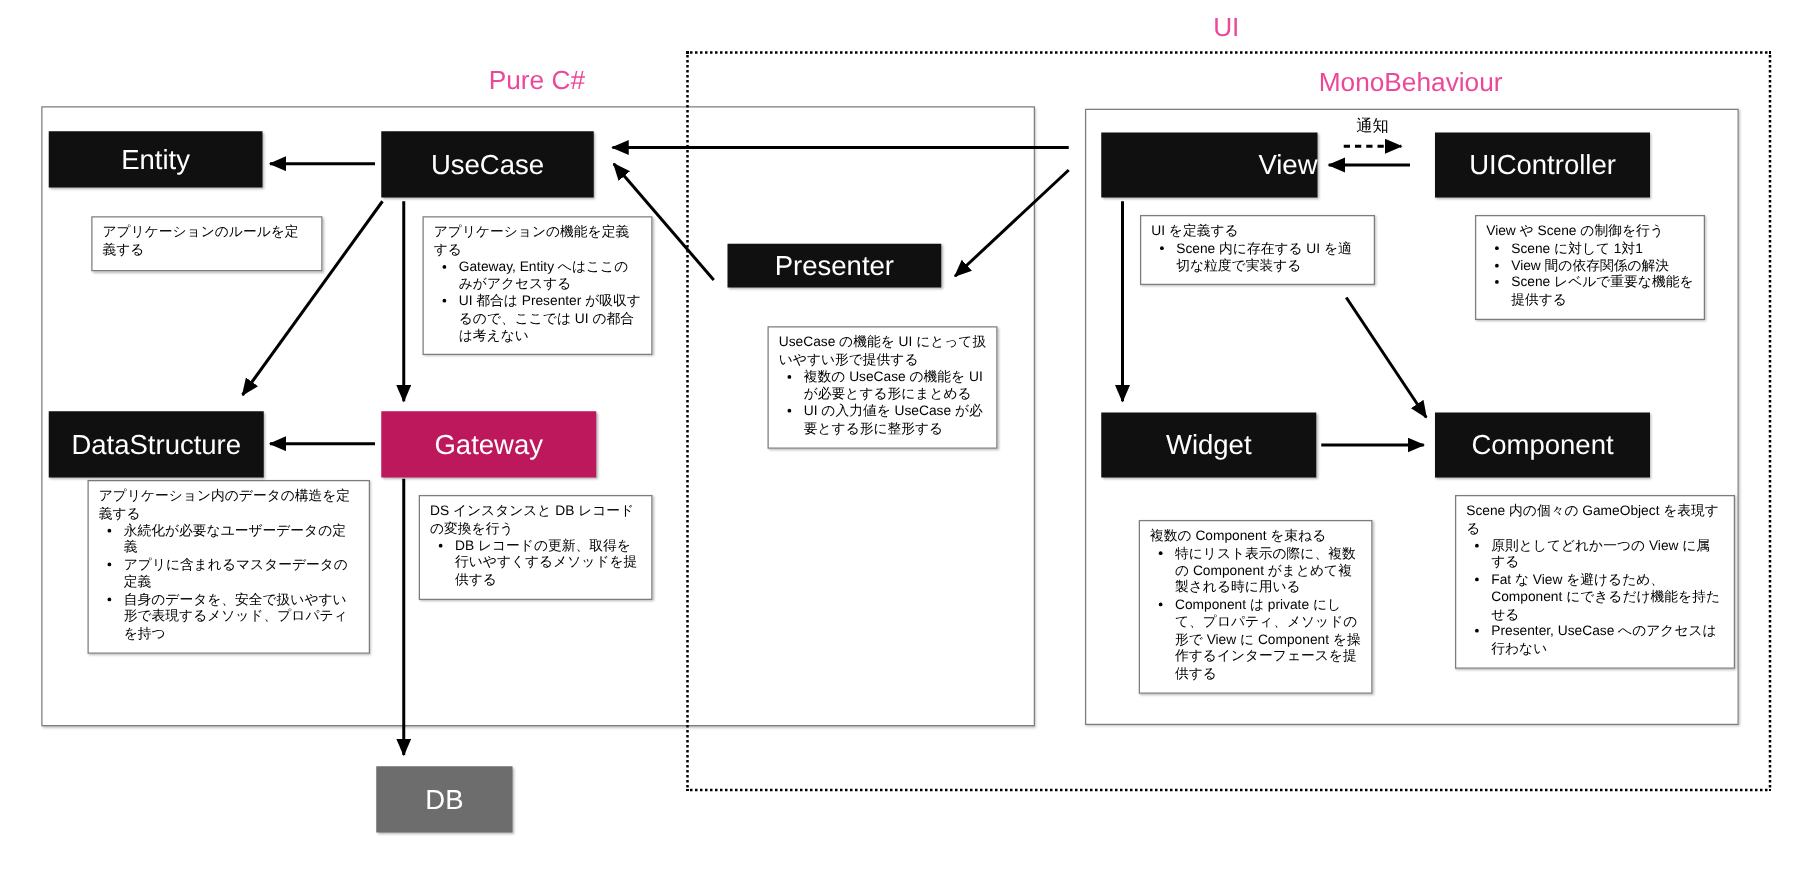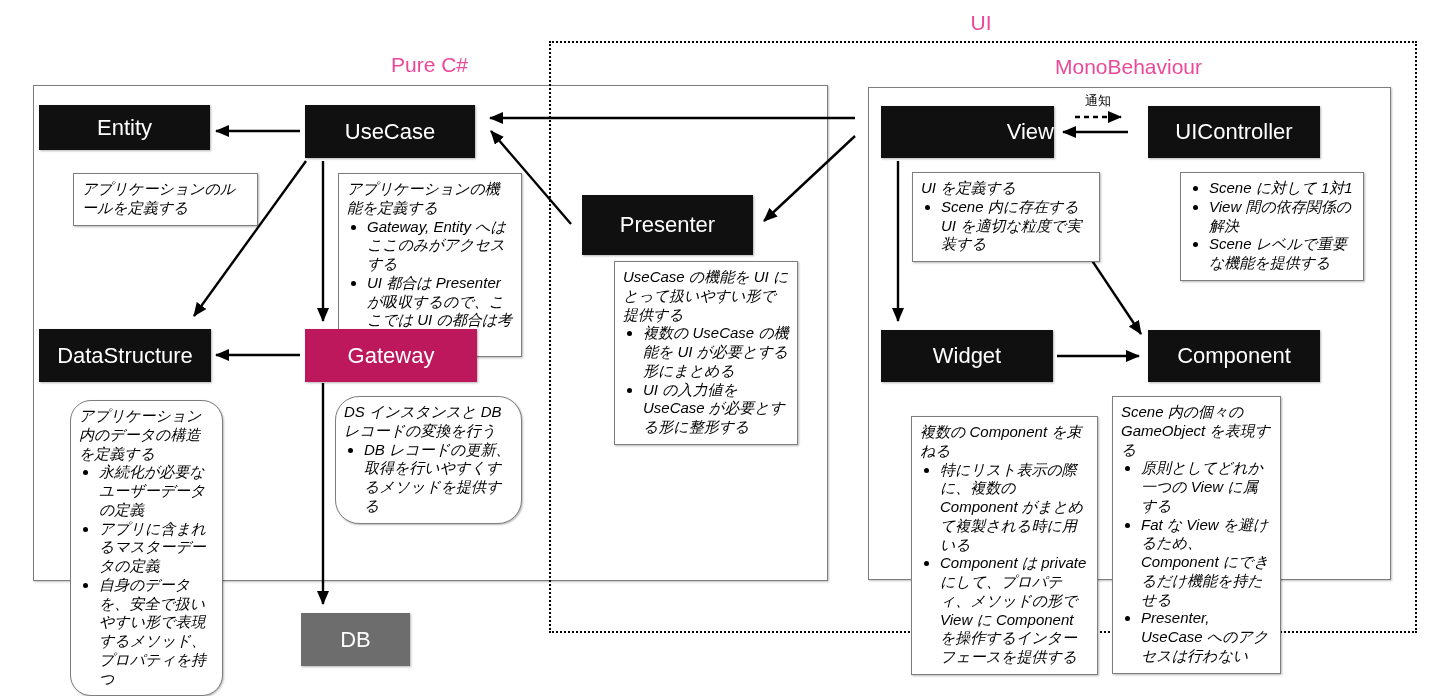--- a/index.html
+++ b/index.html
@@ -20,45 +20,45 @@
   
   #edge-svg{position:absolute;left:0;top:0;z-index:2;}
   
   .node{
     position:absolute;display:flex;align-items:center;justify-content:center;
     background:#101010;color:#fff;font-size:22px;z-index:4;
     box-shadow:1px 1px 2px rgba(0,0,0,.3);
   }
   #node-entity{left:39px;top:105px;width:171px;height:45px;}
   #node-usecase{left:305px;top:105px;width:170px;height:53px;}
-  #node-presenter{left:582px;top:195px;width:171px;height:60px;}
+  #node-presenter{left:582px;top:195px;width:171px;height:35px;}
   #node-datastructure{left:39px;top:329px;width:172px;height:53px;}
   #node-gateway{left:305px;top:329px;width:172px;height:53px;}
   #node-view{left:881px;top:106px;width:173px;height:52px;}
   #node-uicontroller{left:1148px;top:106px;width:172px;height:52px;}
   #node-widget{left:881px;top:330px;width:172px;height:52px;}
   #node-component{left:1148px;top:330px;width:172px;height:52px;}
   #node-db{left:301px;top:613px;width:109px;height:53px;}
   
   .note{
     position:absolute;box-sizing:border-box;background:#fff;border:1px solid #7d7d7d;
-    box-shadow:1px 1px 2px rgba(0,0,0,.28);font-size:15px;line-height:1.25;
-    padding:6px 8px 7px 8px;z-index:3;font-style:italic;
+    box-shadow:1px 1px 2px rgba(0,0,0,.28);font-size:11px;line-height:1.25;
+    padding:6px 8px 7px 8px;z-index:3;
   }
   .note ul{margin:0;padding-left:20px;}
   .note li{margin:0;}
   #note-entity{left:73px;top:173px;width:185px;min-height:44px;}
   #note-usecase{left:338px;top:173px;width:184px;}
   #note-presenter{left:614px;top:261px;width:184px;}
-  #note-datastructure{left:70px;top:400px;width:153px;border-radius:21px;}
-  #note-gateway{left:335px;top:396px;width:187px;border-radius:24px;}
+  #note-datastructure{left:70px;top:384px;width:226px;}
+  #note-gateway{left:335px;top:396px;width:187px;}
   #note-view{left:912px;top:172px;width:188px;}
   #note-uicontroller{left:1180px;top:172px;width:184px;}
   #note-widget{left:911px;top:396px;width:187px;margin-top:20px;}
-  #note-component{left:1112px;top:396px;width:169px;}
+  #note-component{left:1164px;top:396px;width:224px;}
   
   #edge-label{position:absolute;left:1064px;top:92px;width:68px;text-align:center;font-size:13px;z-index:4;font-family:Liberation Mono, monospace;}
 </style>
 </head>
 <body>
 
 <div class="group" id="grp-pure"></div>
 <div class="group-dotted" id="grp-ui"></div>
 <div class="group" id="grp-mono"></div>
 
@@ -153,20 +153,21 @@
       <li>DB レコードの更新、取得を行いやすくするメソッドを提供する</li>
     </ul>
   </div>
 <div class="note" id="note-view">
     <div>UI を定義する</div>
     <ul>
       <li>Scene 内に存在する UI を適切な粒度で実装する</li>
     </ul>
   </div>
 <div class="note" id="note-uicontroller">
+    <div>View や Scene の制御を行う</div>
     <ul>
       <li>Scene に対して 1対1</li>
       <li>View 間の依存関係の解決</li>
       <li>Scene レベルで重要な機能を提供する</li>
     </ul>
   </div>
 <div class="note" id="note-widget">
     <div>複数の Component を束ねる</div>
     <ul>
       <li>特にリスト表示の際に、複数の Component がまとめて複製される時に用いる</li>

